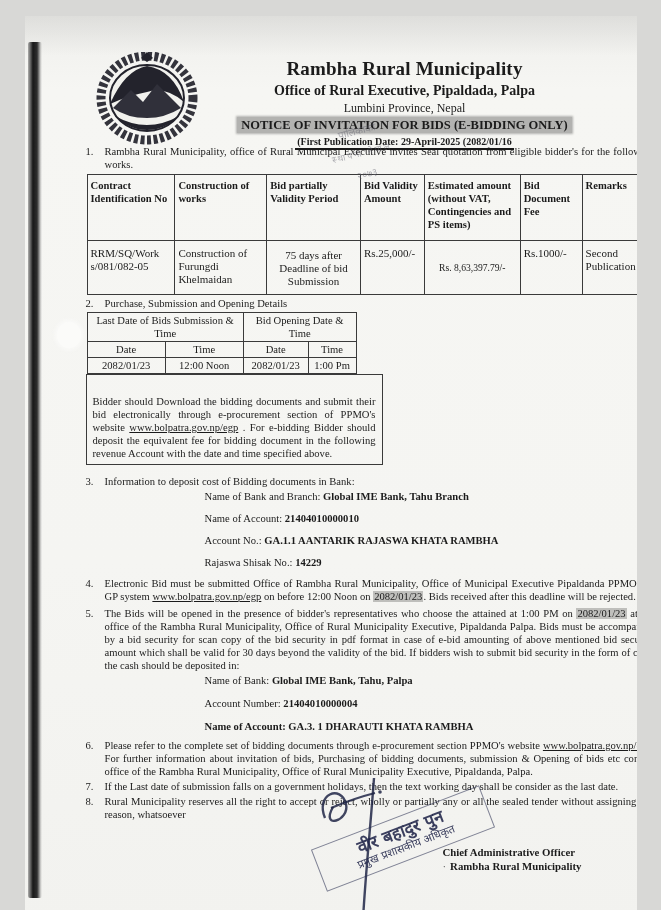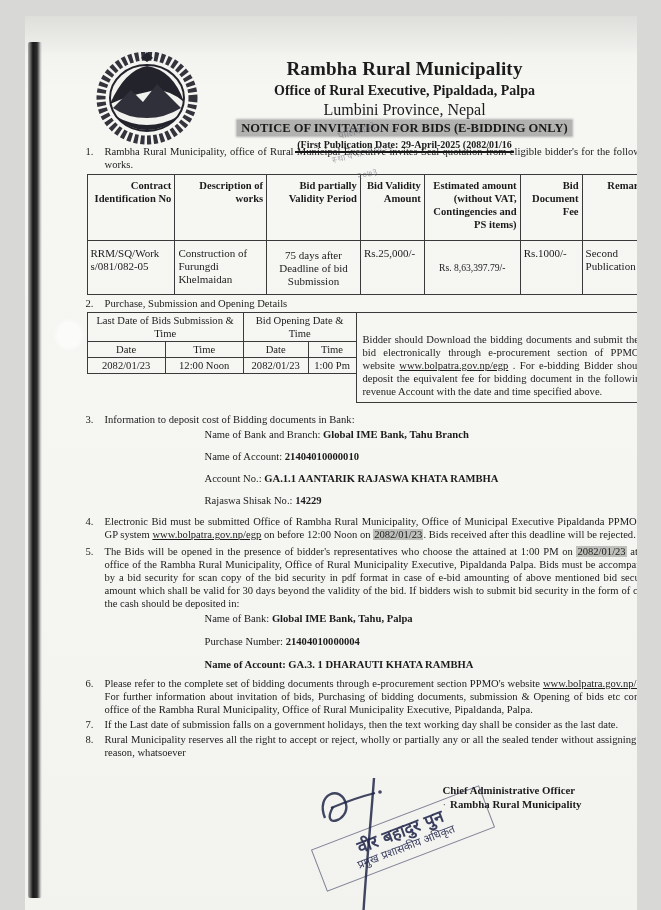--- a/index.html
+++ b/index.html
@@ -23,44 +23,44 @@
   .blob {
     position:absolute; left:32px; top:306px; width:24px; height:26px;
     background:#fbfbf9; border-radius:50%; box-shadow:0 0 4px 2px rgba(251,251,249,.9);
   }
   
   .logo { position:absolute; left:70px; top:36px; width:104px; height:98px; }
   
   .header { position:absolute; left:130px; top:42px; width:500px; text-align:center; }
   .h-muni { font-size:19px; font-weight:bold; letter-spacing:.2px; }
   .h-office { font-size:14px; font-weight:bold; margin-top:3px; }
-  .h-prov { font-size:16px; margin-top:2px; }
+  .h-prov { font-size:12px; margin-top:2px; }
   .h-notice { margin-top:2px; font-size:12.5px; font-weight:bold; }
   .h-notice .hl { background:#b2b2b0; padding:1px 4px; box-shadow:0 0 2px 1px #b2b2b0; }
   .h-pub { margin-top:3px; font-size:10px; font-weight:bold; }
   .h-pub span { border-bottom:2.2px solid #191919; padding:0 2px 1px; }
   
   .content { position:absolute; left:58px; top:129px; width:572px; font-size:10.6px; line-height:13px; }
   .item { display:flex; }
   .item .num { flex:none; width:22px; padding-left:3px; }
   .item .txt { flex:1; text-align:justify; }
   .date-hl { background:#bfbfbc; padding:0 1px; }
   a.doclink, .doclink { color:#1b1b1b; text-decoration:underline; }
   
   table { border-collapse:collapse; }
   .t1 { width:566px; margin:3px 0 2px 4px; }
   .t1 th, .t1 td { border:1.2px solid #3a3a3a; padding:2px 3px; vertical-align:middle; }
-  .t1 th { font-size:10.6px; font-weight:bold; text-align:right; vertical-align:top; padding-top:4px; height:66px; }
+  .t1 th { font-size:10.6px; font-weight:bold; text-align:left; vertical-align:top; padding-top:4px; height:66px; }
   .t1 td { height:54px; font-size:11px; }
   .t1 td.c-small { font-size:9.6px; text-align:center; }
   .t1 td.c-center { text-align:center; vertical-align:top; padding-top:8px; }
   .t1 td.c-top { vertical-align:top; padding-top:6px; }
   
   .sec2-label { margin-top:2px; }
-  .t2wrap { display:flex; align-items:flex-start; margin:2px 0 0 4px; }
+  .t2wrap { display:flex; align-items:flex-start; margin:2px 0 0 4px;flex-direction:column; }
   .t2 { width:270px; }
   .t2 th, .t2 td { border:1.2px solid #3a3a3a; text-align:center; font-size:10.6px; padding:1px 2px; }
   .t2 th { font-weight:normal; }
   .t2 .grp { font-size:10.6px; height:26px; }
   .t2note {
     width:297px; margin-left:-1px; border:1.2px solid #3a3a3a;
     padding:20px 6px 4px; text-align:justify; min-height:88px; background:transparent;
   }
   
   .bank { margin-left:122px; }
@@ -131,21 +131,21 @@
           <col style="width:92px">
           <col style="width:94px">
           <col style="width:64px">
         <col style="width:96px">
           <col style="width:62px">
           <col style="width:70px">
       </colgroup>
       <tbody>
           <tr>
         <th>Contract Identification No</th>
-        <th>Description of works</th>
+        <th>Construction of works</th>
         <th>Bid partially Validity Period</th>
         <th>Bid Validity Amount</th>
         <th>Estimated amount (without VAT, Contingencies and PS items)</th>
         <th>Bid Document Fee</th>
         <th>Remarks</th>
       </tr>
       <tr>
         <td class="c-top">RRM/SQ/Work s/081/082-05</td>
         <td class="c-top">Construction of Furungdi Khelmaidan</td>
         <td class="c-center">75 days after Deadline of bid Submission</td>
@@ -201,21 +201,21 @@
       <span class="num">4.</span>
       <div class="txt"><span>Electronic Bid must be submitted Office of Rambha Rural Municipality, Office of Municipal Executive Pipaldanda   PPMO's e-GP system </span><span class="doclink">www.bolpatra.gov.np/egp</span><span> on before 12:00 Noon on </span><span class="date-hl">2082/01/23</span><span>. Bids received after this deadline will be rejected.</span></div>
     </div>
 
     <div class="item mt4">
       <span class="num">5.</span>
       <div class="txt"><span>The Bids will be opened in the presence of bidder's representatives who choose the attained at 1:00 PM on </span><span class="date-hl">2082/01/23</span><span> at the office of the Rambha Rural Municipality, Office of Rural Municipality Executive, Pipaldanda Palpa. Bids must be accompanied by a bid security for scan copy of the bid security in pdf format in case of e-bid amounting of above mentioned bid security amount which shall be valid for 30 days beyond the validity of the bid. If bidders wish to submit bid security in the form of cash, the cash should be deposited in:</span></div>
     </div>
     <div class="bank bank3">
       <div class="bline"><span>Name of Bank: </span><span class="val-b">Global IME Bank, Tahu, Palpa</span></div>
-      <div class="bline"><span>Purchase Number: </span><span class="val-b">21404010000004</span></div>
+      <div class="bline"><span>Account Number: </span><span class="val-b">21404010000004</span></div>
       <div class="bline line4-b"><span>Name of Account: </span><span>GA.3. 1 DHARAUTI KHATA RAMBHA</span></div>
     </div>
 
     <div class="item mt6">
       <span class="num">6.</span>
       <div class="txt"><span>Please refer to the complete set of bidding documents through e-procurement section PPMO's website </span><span class="doclink">www.bolpatra.gov.np/egp</span><span>. For further information about invitation of bids, Purchasing of bidding documents, submission &amp; Opening of bids etc contact office of the Rambha Rural Municipality, Office of Rural Municipality Executive, Pipaldanda, Palpa.</span></div>
     </div>
 
     <div class="item mt2">
       <span class="num">7.</span>

